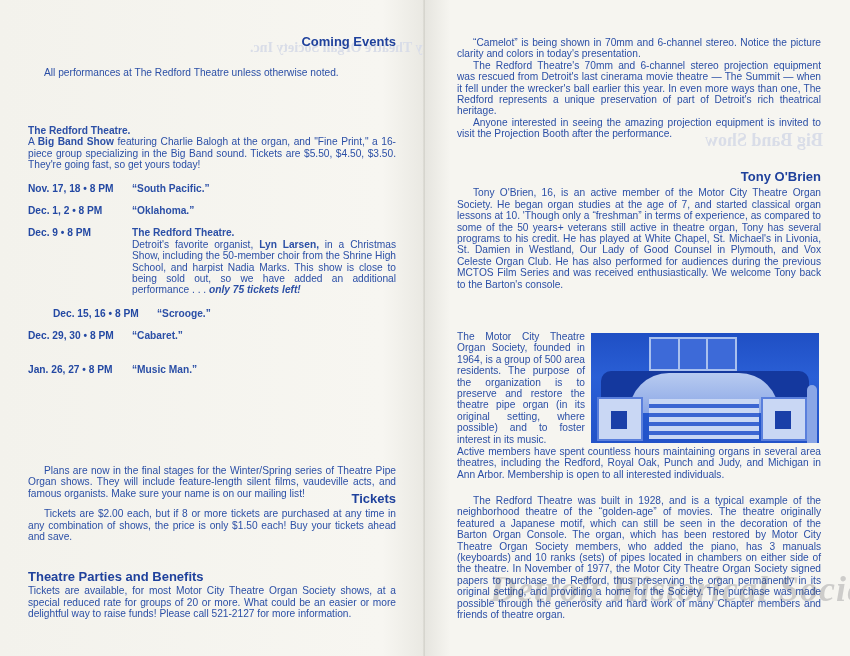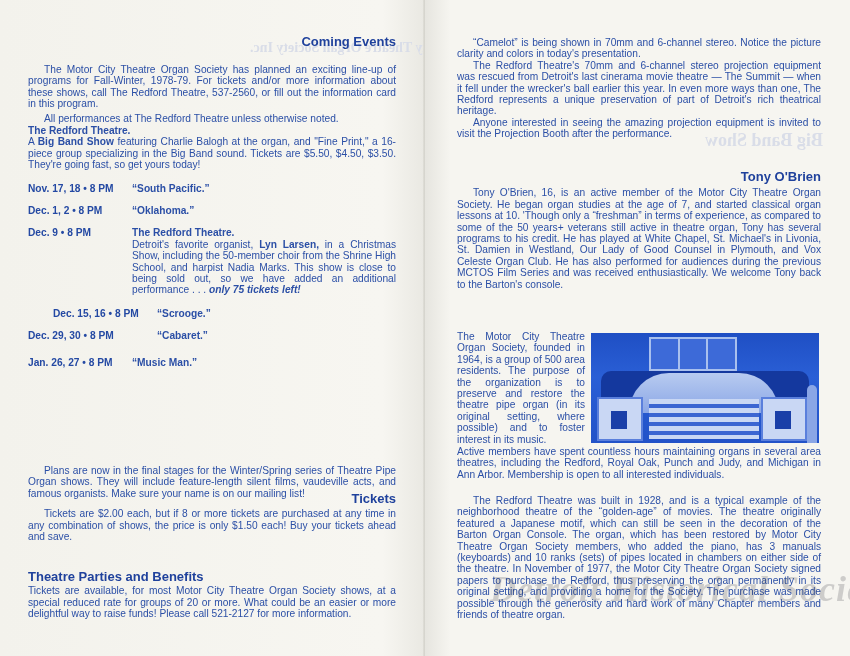--- a/index.html
+++ b/index.html
@@ -71,21 +71,20 @@
 <div class="spread">
 
   <div class="page page-left">
     <div class="ghost" style="left:250px;top:40px;font-size:14px;">The Motor City Theatre Organ Society Inc.</div>
     <div class="ghost" style="left:270px;top:640px;font-size:18px;"></div>
 
     <div class="col left-col">
       <h2 class="center" style="position:absolute;top:36px;left:0;width:368px;">Coming Events</h2>
 
       <div class="intro">
-        <p class="indent">The Motor City Theatre Organ Society has planned an exciting line-up of programs for Fall-Winter, 1978-79. For tickets and/or more information about these shows, call The Redford Theatre, 537-2560, or fill out the information card in this program.</p>
         <p class="indent" style="margin-top:3px;">All performances at The Redford Theatre unless otherwise noted.</p>
       </div>
 
       <div class="events">
 
         <div class="event" style="margin-bottom:12px;">
           <div class="info">
             <div class="title">The Redford Theatre.</div>
             <div class="desc"><span>A </span><span class="b">Big Band Show</span><span> featuring Charlie Balogh at the organ, and "Fine Print," a 16-piece group specializing in the Big Band sound. Tickets are $5.50, $4.50, $3.50. They're going fast, so get yours today!</span></div>
           </div>
@@ -113,21 +112,21 @@
           </div>
         </div>
 
 
         <div class="event" style="margin-bottom:11px;padding-left:25px;">
           <div class="date">Dec. 15, 16 • 8 PM</div>
           <div class="info">
               <div class="title">“Scrooge.”</div>
             </div>
         </div>
-        <div class="event" style="margin-bottom:15px;gap:25px;">
+        <div class="event" style="margin-bottom:22px;">
           <div class="date">Dec. 29, 30 • 8 PM</div>
           <div class="info">
               <div class="title">“Cabaret.”</div>
             </div>
         </div>
         <div class="event" style="margin-bottom:12px;">
           <div class="date">Jan. 26, 27 • 8 PM</div>
           <div class="info">
               <div class="title">“Music Man.”</div>
             </div>

